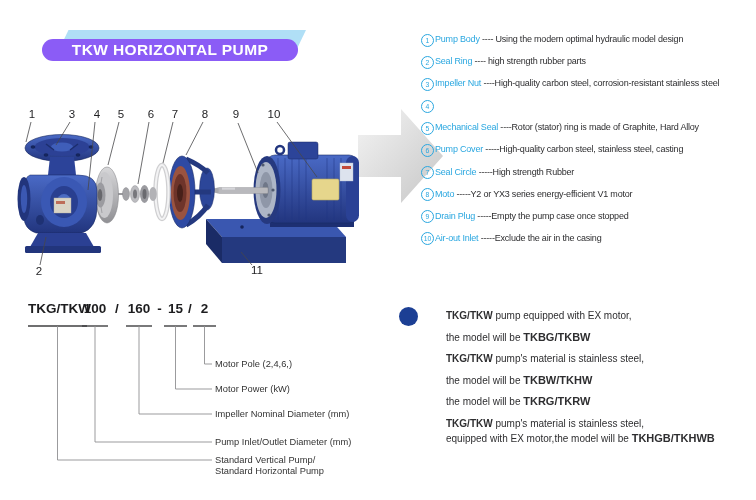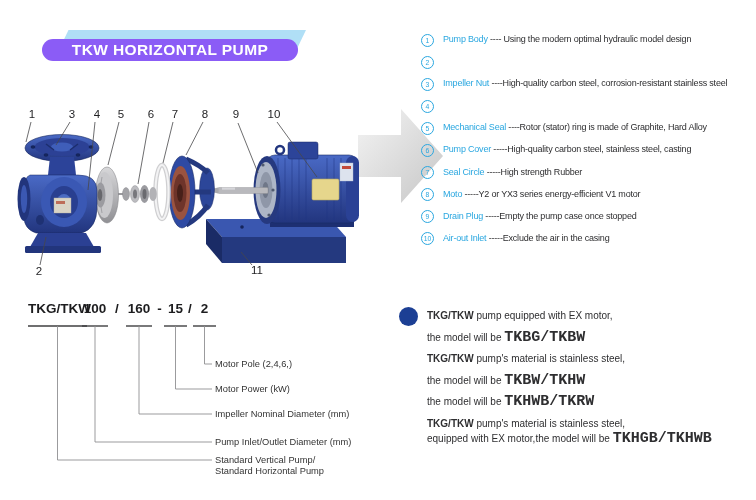--- a/index.html
+++ b/index.html
@@ -18,21 +18,21 @@
     position:absolute;left:42px;top:39px;width:256px;height:22px;
     background:#8b5cf6;border-radius:17px;
     display:flex;align-items:center;justify-content:center;
     color:#ffffff;font-weight:bold;font-size:15.5px;letter-spacing:.4px;
   }
   
   .diagram{position:absolute;left:10px;top:95px;width:440px;height:195px;}
   
   .parts-list{position:absolute;left:421px;top:33px;width:334px;}
   .pl-item{
-    display:flex;gap:9px;margin-bottom:8.6px;
+    display:flex;gap:1px;margin-bottom:8.6px;
     font-size:9px;line-height:12.6px;letter-spacing:-.2px;color:#2e2e30;
   }
   .pl-num{
     flex:0 0 auto;width:11px;height:11px;margin-top:.5px;
     border:1px solid #2aa7e0;border-radius:50%;
     color:#2aa7e0;font-size:6.8px;line-height:11px;text-align:center;letter-spacing:0;
   }
   .pl-name{color:#2aa7e0;}
   
   .model-tree{position:absolute;left:25px;top:297px;width:330px;height:192px;}
@@ -40,24 +40,24 @@
   .mt-code{font-size:13.5px;font-weight:bold;fill:#1d1d1f;}
   .mt-label{font-size:9.3px;fill:#333333;}
   .mt-under{stroke:#3f3f41;stroke-width:1.4;}
   .mt-line{stroke:#909092;stroke-width:.9;fill:none;}
   
   .ex-bullet{
     position:absolute;left:399px;top:307px;width:19px;height:19px;
     border-radius:50%;background:#1c3f94;
   }
   .ex-lines{position:absolute;left:427px;top:309px;width:326px;font-size:10px;color:#2e2e30;}
-  .ex-line{margin-bottom:8.5px;line-height:13px;}
+  .ex-line{margin-bottom:8.5px;line-height:13px;margin-left:19px;}
   .ex-line.tight{margin-bottom:2px;}
   .ex-pre{font-weight:bold;}
-  .ex-bold{font-weight:bold;font-size:15px;font-family:Liberation Mono, monospace;}
+  .ex-bold{font-weight:bold;font-size:11px;}
   
   .co-num{font-size:11.5px;fill:#1f1f21;}
   .co-line{stroke:#48484a;stroke-width:.8;fill:none;}
 </style>
 </head>
 <body>
 
 <div class="banner-ribbon"></div>
 <div class="banner">TKW HORIZONTAL PUMP</div>
 
@@ -202,20 +202,21 @@
   </g>
 </svg>
 
 <div class="parts-list">
   <div class="pl-item">
     <span class="pl-num">1</span>
     <span><span class="pl-name">Pump Body</span><span> ---- Using the modern optimal hydraulic model design</span></span>
   </div>
   <div class="pl-item">
     <span class="pl-num">2</span>
+    <span><span class="pl-name">Seal Ring</span><span> ---- high strength rubber parts</span></span>
   </div>
   <div class="pl-item">
     <span class="pl-num">3</span>
     <span><span class="pl-name">Impeller Nut</span><span> ----High-quality carbon steel, corrosion-resistant stainless steel</span></span>
   </div>
   <div class="pl-item">
     <span class="pl-num">4</span>
   </div>
   <div class="pl-item">
     <span class="pl-num">5</span>
@@ -274,16 +275,16 @@
   <text class="mt-label" x="190" y="166">Standard Vertical Pump/</text>
   <text class="mt-label" x="190" y="177">Standard Horizontal Pump</text>
 </svg>
 
 <div class="ex-bullet"></div>
 <div class="ex-lines">
   <div class="ex-line"><span class="ex-pre">TKG/TKW</span><span> pump equipped with EX motor,</span><span class="ex-bold"></span></div>
   <div class="ex-line"><span class="ex-pre"></span><span>the model will be </span><span class="ex-bold">TKBG/TKBW</span></div>
   <div class="ex-line"><span class="ex-pre">TKG/TKW</span><span> pump's material is stainless steel,</span><span class="ex-bold"></span></div>
   <div class="ex-line"><span class="ex-pre"></span><span>the model will be </span><span class="ex-bold">TKBW/TKHW</span></div>
-  <div class="ex-line"><span class="ex-pre"></span><span>the model will be </span><span class="ex-bold">TKHWB/TKRW</span></div>
+  <div class="ex-line"><span class="ex-pre"></span><span>the model will be </span><span class="ex-bold">TKRG/TKRW</span></div>
   <div class="ex-line tight"><span class="ex-pre">TKG/TKW</span><span> pump's material is stainless steel,</span><span class="ex-bold"></span></div>
   <div class="ex-line"><span class="ex-pre"></span><span>equipped with EX motor,the model will be </span><span class="ex-bold">TKHGB/TKHWB</span></div>
 </div>
 
 </body></html>

